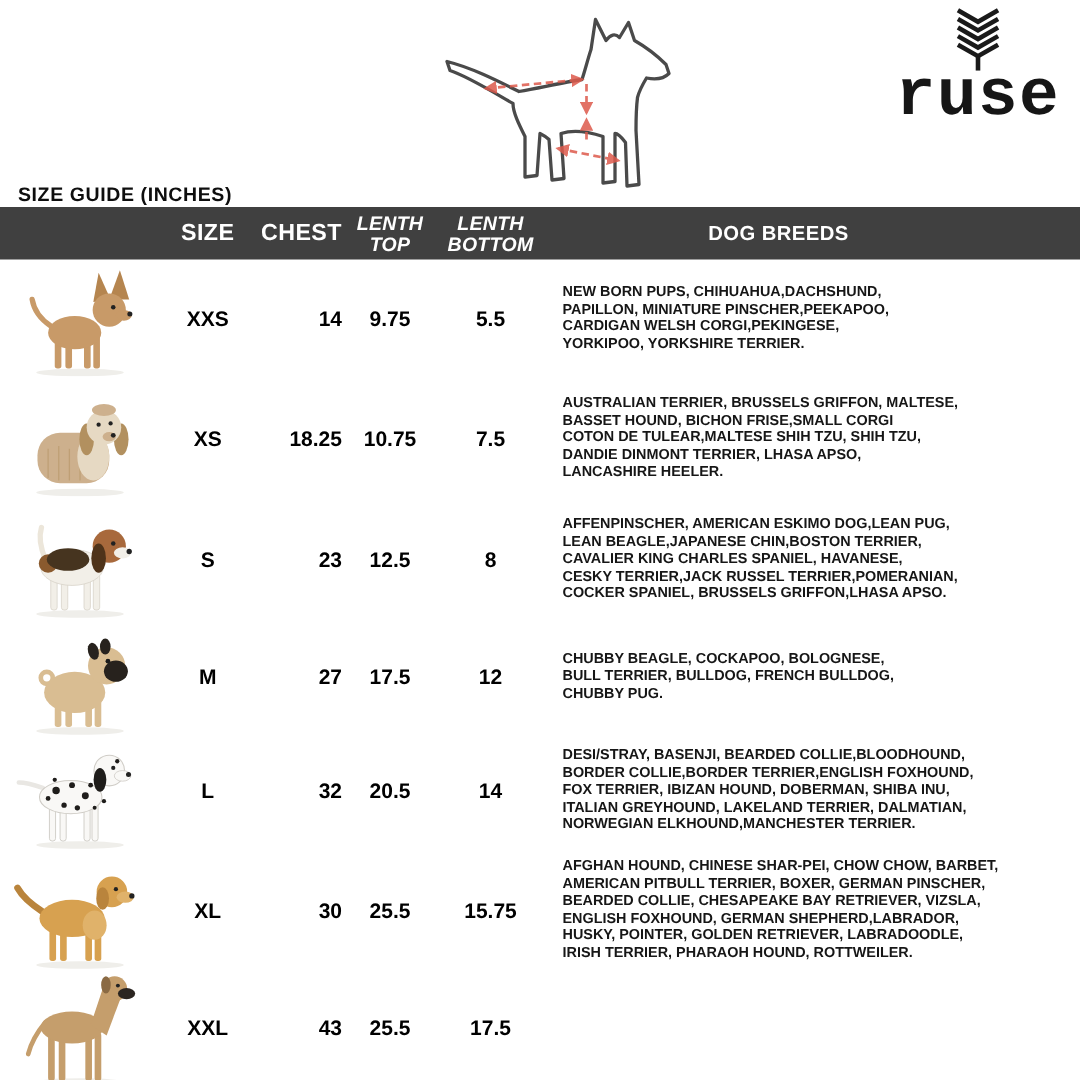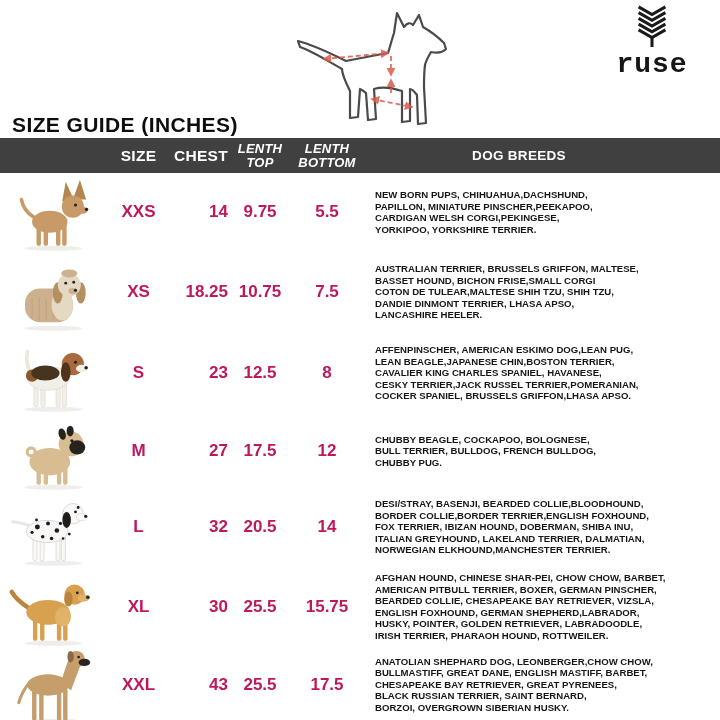--- a/index.html
+++ b/index.html
@@ -5,22 +5,22 @@
   html,body{margin:0;padding:0;background:#fff;}
   .page{position:relative;width:720px;height:720px;background:#fff;overflow:hidden;
         font-family:"Liberation Sans",sans-serif;color:#141414;}
 
   
   .top{position:relative;height:138px;}
   .diagram{position:absolute;left:292px;top:3px;}
   .logo{position:absolute;right:10px;top:4px;width:116px;text-align:center;}
   .logo-icon{display:block;margin:0 auto;}
   .logo-text{font-family:"Liberation Mono","DejaVu Sans Mono",monospace;font-weight:bold;
-             font-size:28px;line-height:34px;color:#161616;letter-spacing:1px;}
-  .heading{position:absolute;left:12px;bottom:1px;font-size:21px;font-weight:bold;
+             font-size:44px;line-height:34px;color:#161616;letter-spacing:1px;}
+  .heading{position:absolute;left:12px;bottom:1px;font-size:13px;font-weight:bold;
            letter-spacing:.4px;color:#0e0e0e;}
 
   
   .header-row{display:flex;align-items:center;background:#404040;color:#fff;height:35px;font-weight:bold;}
   .c-img{width:112px;flex:none;display:flex;align-items:center;justify-content:center;}
   .c-size{width:53px;flex:none;text-align:center;}
   .c-chest{width:63px;flex:none;text-align:right;}
   .c-top{width:64px;flex:none;text-align:center;}
   .c-bottom{width:70px;flex:none;text-align:center;}
   .c-breeds{flex:1;min-width:0;}
@@ -29,21 +29,21 @@
   .header-row .c-breeds{text-align:center;font-size:13.5px;padding-right:44px;letter-spacing:.3px;}
 
   .row{display:flex;align-items:center;}
   .row:nth-child(1){height:78px;}
   .row:nth-child(2){height:82px;}
   .row:nth-child(3){height:80px;}
   .row:nth-child(4){height:76px;}
   .row:nth-child(5){height:76px;}
   .row:nth-child(6){height:83px;}
   .row:nth-child(7){height:73px;}
-  .row .c-size,.row .num{font-size:17px;font-weight:bold;color:#be185d;}
+  .row .c-size,.row .num{font-size:14px;font-weight:bold;color:#000000;}
   .row .c-breeds{font-size:9.6px;font-weight:bold;line-height:11.5px;white-space:pre-line;
                  color:#161616;padding-left:13px;padding-right:13px;letter-spacing:0;}
 </style>
 </head>
 <body>
 
 <div class="page">
 
   <div class="top">
 
@@ -289,20 +289,15 @@
       <circle cx="78" cy="15" r="9.5" fill="#c59e6c"></circle>
       <ellipse cx="87" cy="18.5" rx="6.5" ry="4.2" fill="#2b2520"></ellipse>
       <ellipse cx="71.5" cy="12" rx="3.6" ry="6.5" fill="#8a6a44"></ellipse>
       <circle cx="80.5" cy="12.5" r="1.5" fill="#222"></circle>
           </svg>
         </div>
     <div class="cell c-size">XXL</div>
     <div class="cell c-chest num">43</div>
     <div class="cell c-top num">25.5</div>
     <div class="cell c-bottom num">17.5</div>
-    <div class="cell c-breeds">ANATOLIAN SHEPHARD DOG, LEONBERGER,CHOW CHOW,
-BULLMASTIFF, GREAT DANE, ENGLISH MASTIFF, BARBET,
-CHESAPEAKE BAY RETRIEVER, GREAT PYRENEES,
-BLACK RUSSIAN TERRIER, SAINT BERNARD,
-BORZOI, OVERGROWN SIBERIAN HUSKY.</div>
   </div>
     </div>
 </div>
 
 </body></html>

